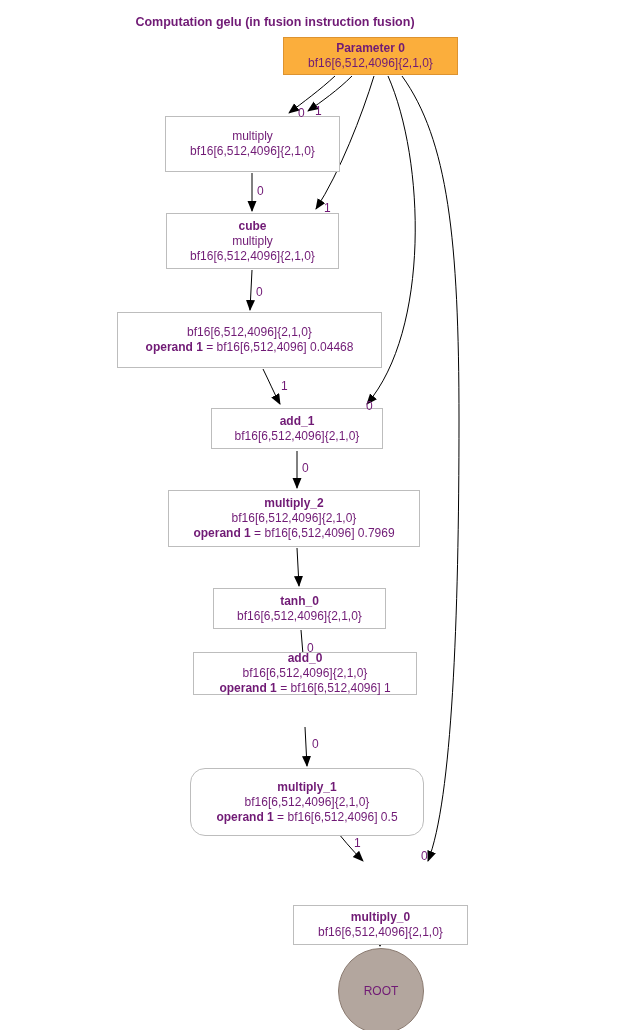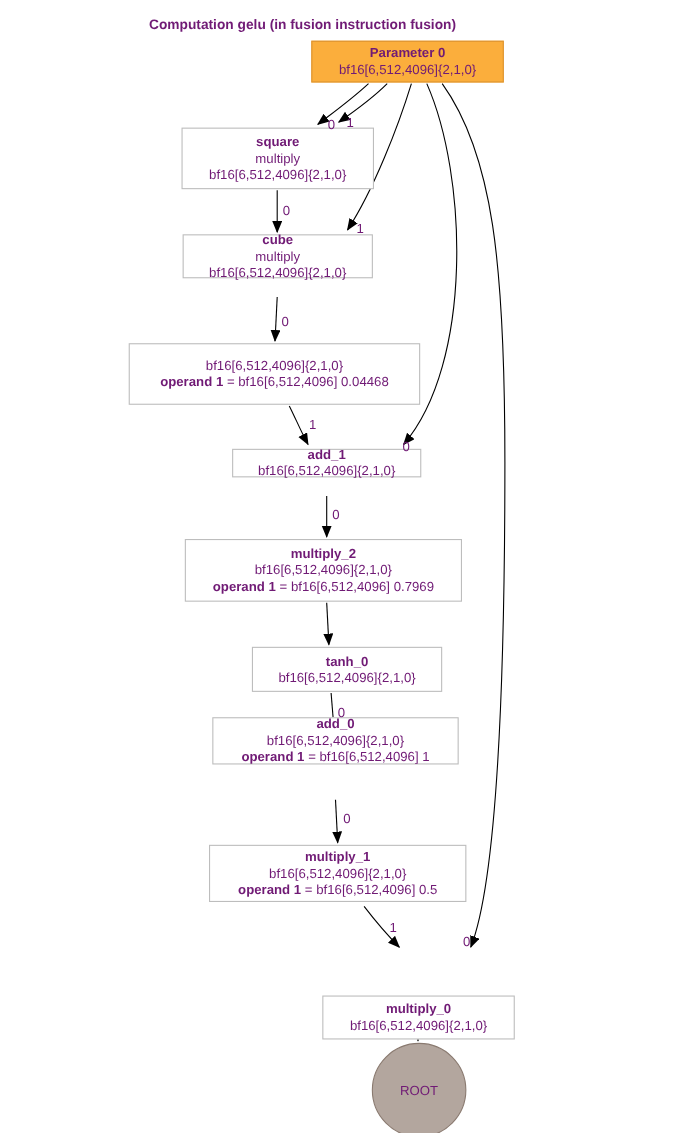--- a/index.html
+++ b/index.html
@@ -57,59 +57,58 @@
     <path class="edge" marker-end="url(#arrow)" d="M402,76 C 448,140 459,240 459,420 C 459,620 452,800 428,861"></path>
     <path class="edge" marker-end="url(#arrow)" d="M380,906 L380,946"></path>
   </svg>
 
   <div class="node param" style="left:283px;top:37px;width:175px;height:38px;">
     <div class="nname">Parameter 0</div>
     <div class="nline">bf16[6,512,4096]{2,1,0}</div>
   </div>
 
   <div class="node" style="left:165px;top:116px;width:175px;height:56px;">
-    <div class="nname">square</div>
     <div class="nline">multiply</div>
     <div class="nline">bf16[6,512,4096]{2,1,0}</div>
   </div>
 
-  <div class="node" style="left:166px;top:213px;width:173px;height:40px;">
+  <div class="node" style="left:166px;top:213px;width:173px;height:56px;">
     <div class="nname">cube</div>
     <div class="nline">multiply</div>
     <div class="nline">bf16[6,512,4096]{2,1,0}</div>
   </div>
 
   <div class="node" style="left:117px;top:312px;width:265px;height:56px;">
     <div class="nline">bf16[6,512,4096]{2,1,0}</div>
     <div class="nline"><span class="b">operand 1</span><span> = bf16[6,512,4096] 0.04468</span></div>
   </div>
 
-  <div class="node" style="left:211px;top:408px;width:172px;height:26px;">
+  <div class="node" style="left:211px;top:408px;width:172px;height:41px;">
     <div class="nname">add_1</div>
     <div class="nline">bf16[6,512,4096]{2,1,0}</div>
   </div>
 
   <div class="node" style="left:168px;top:490px;width:252px;height:57px;">
     <div class="nname">multiply_2</div>
     <div class="nline">bf16[6,512,4096]{2,1,0}</div>
     <div class="nline"><span class="b">operand 1</span><span> = bf16[6,512,4096] 0.7969</span></div>
   </div>
 
-  <div class="node" style="left:229px;top:588px;width:173px;height:41px;">
+  <div class="node" style="left:213px;top:588px;width:173px;height:41px;">
     <div class="nname">tanh_0</div>
     <div class="nline">bf16[6,512,4096]{2,1,0}</div>
   </div>
 
   <div class="node" style="left:193px;top:652px;width:224px;height:43px;">
     <div class="nname">add_0</div>
     <div class="nline">bf16[6,512,4096]{2,1,0}</div>
     <div class="nline"><span class="b">operand 1</span><span> = bf16[6,512,4096] 1</span></div>
   </div>
 
-  <div class="node" style="left:190px;top:768px;width:234px;height:52px;">
+  <div class="node" style="left:190px;top:768px;width:234px;height:68px;border-radius:15px;">
     <div class="nname">multiply_1</div>
     <div class="nline">bf16[6,512,4096]{2,1,0}</div>
     <div class="nline"><span class="b">operand 1</span><span> = bf16[6,512,4096] 0.5</span></div>
   </div>
 
   <div class="node" style="left:293px;top:865px;width:175px;height:40px;margin-top:40px;">
     <div class="nname">multiply_0</div>
     <div class="nline">bf16[6,512,4096]{2,1,0}</div>
   </div>
 

